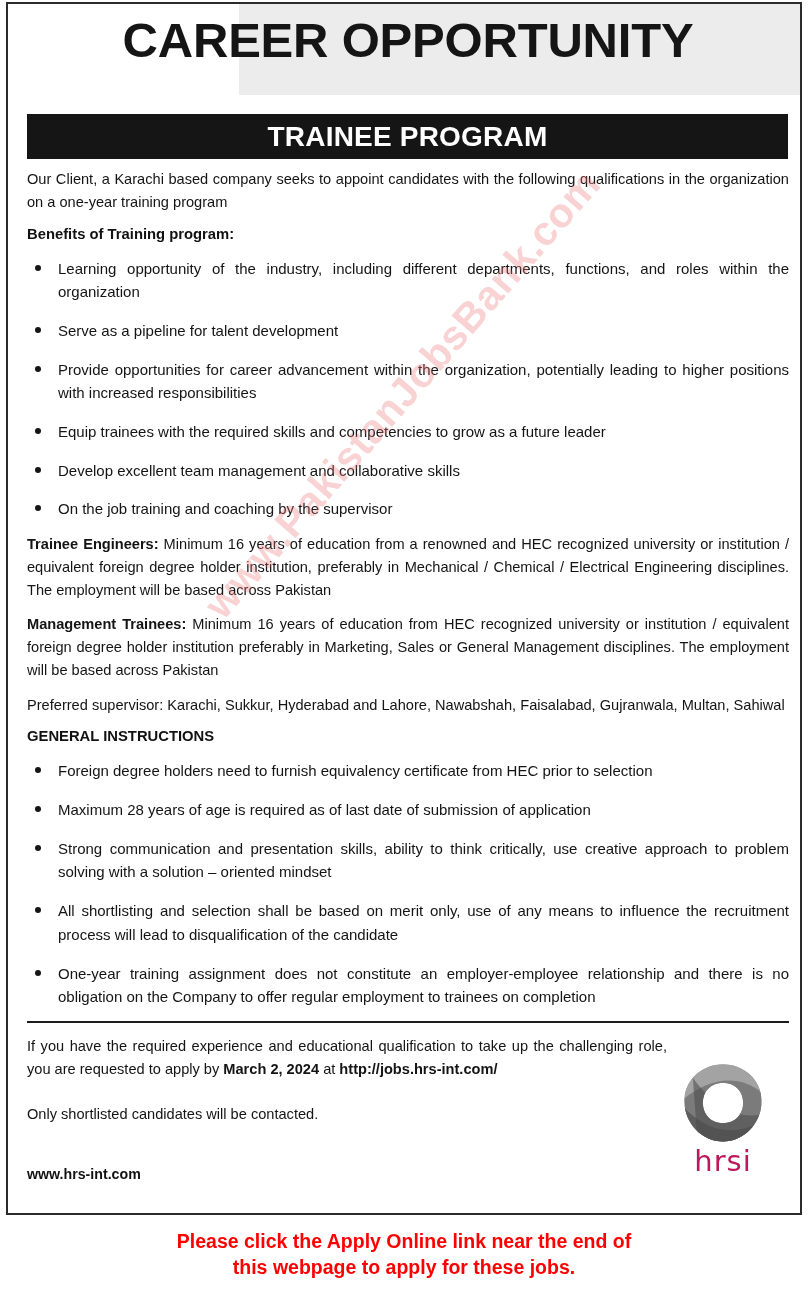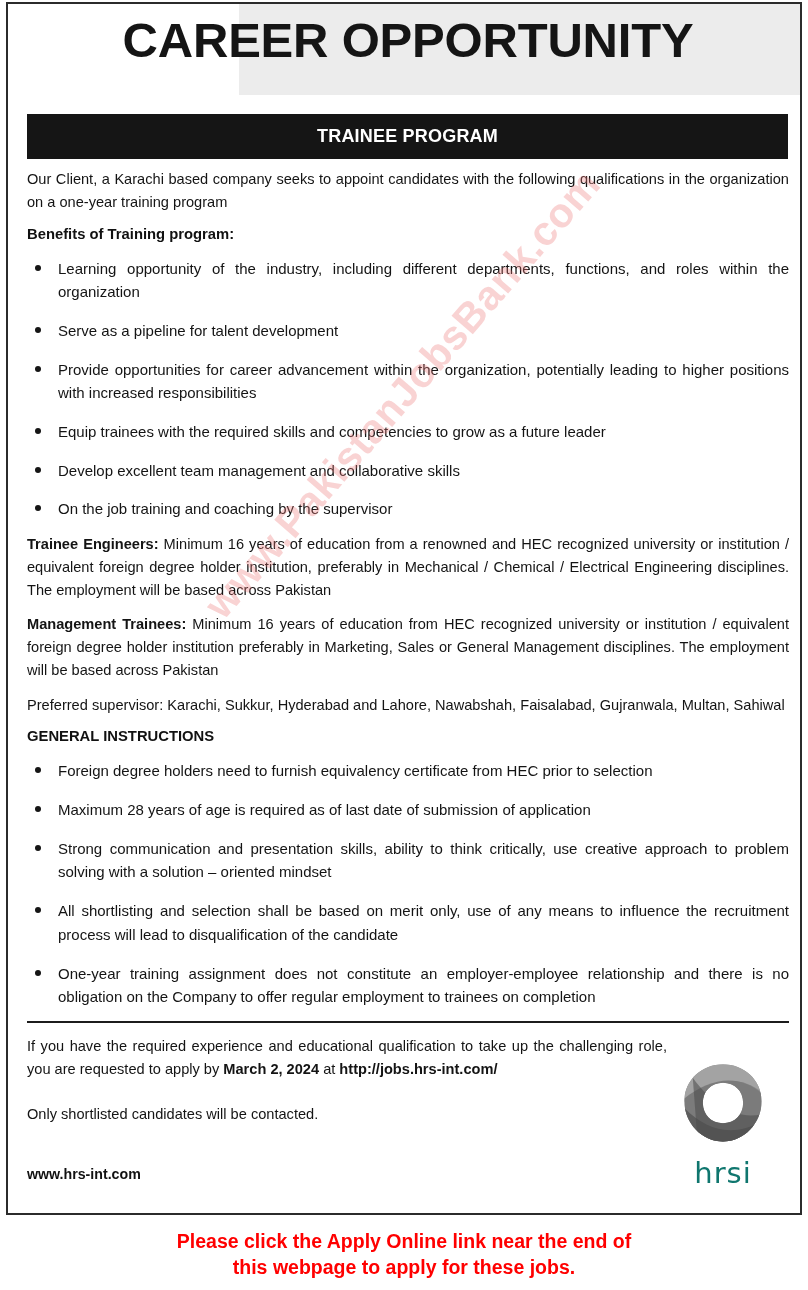--- a/index.html
+++ b/index.html
@@ -60,21 +60,21 @@
   
   .subtitle-bar {
     position: absolute;
     left: 19px;
     top: 110px;
     width: 761px;
     height: 45px;
     background: #151515;
     color: #ffffff;
     text-align: center;
-    font-size: 18px;
+    font-size: 28px;
     font-weight: bold;
     letter-spacing: 0.2px;
     line-height: 45px;
   }
 
   
   .content {
     position: absolute;
     left: 19px;
     top: 164px;
@@ -145,23 +145,23 @@
     right: 14px;
     top: 26px;
     width: 104px;
     text-align: center;
   }
   .logo-mark { width: 84px; height: 84px; margin: 0 auto; display:block; }
   .logo-word {
     font-family: "DejaVu Sans", sans-serif;
     font-size: 29px;
     letter-spacing: 1px;
-    color: #0f766e;
+    color: #be185d;
     line-height: 1;
-    margin-top: 14px;
+    margin-top: 2px;
     font-weight: 500;
   }
 
   
   .watermark {
     position: absolute;
     left: 205px;
     top: 585px;
     transform: rotate(-49deg);
     transform-origin: left center;

